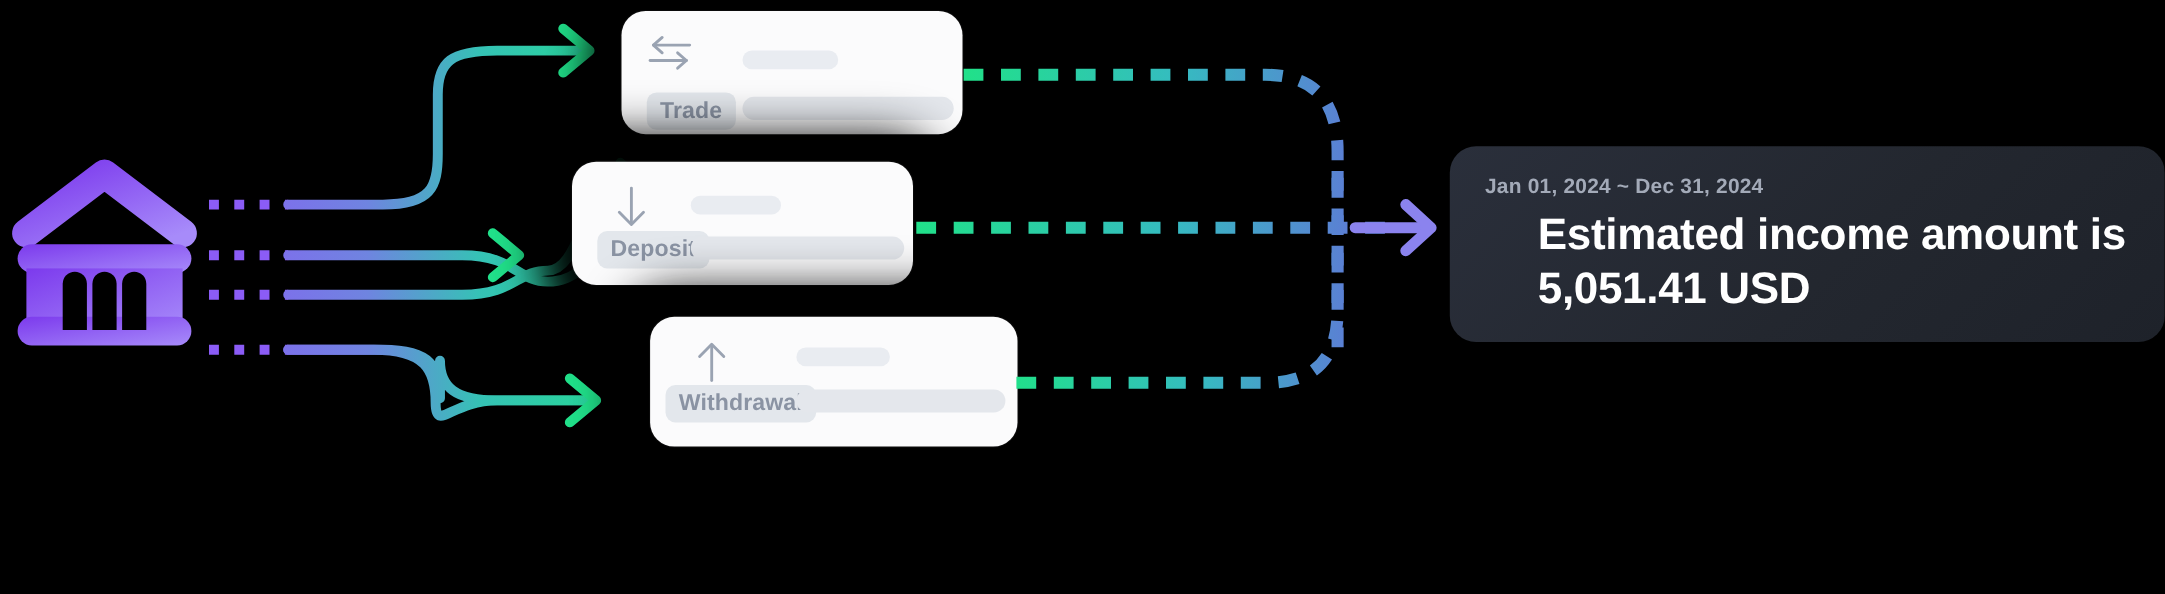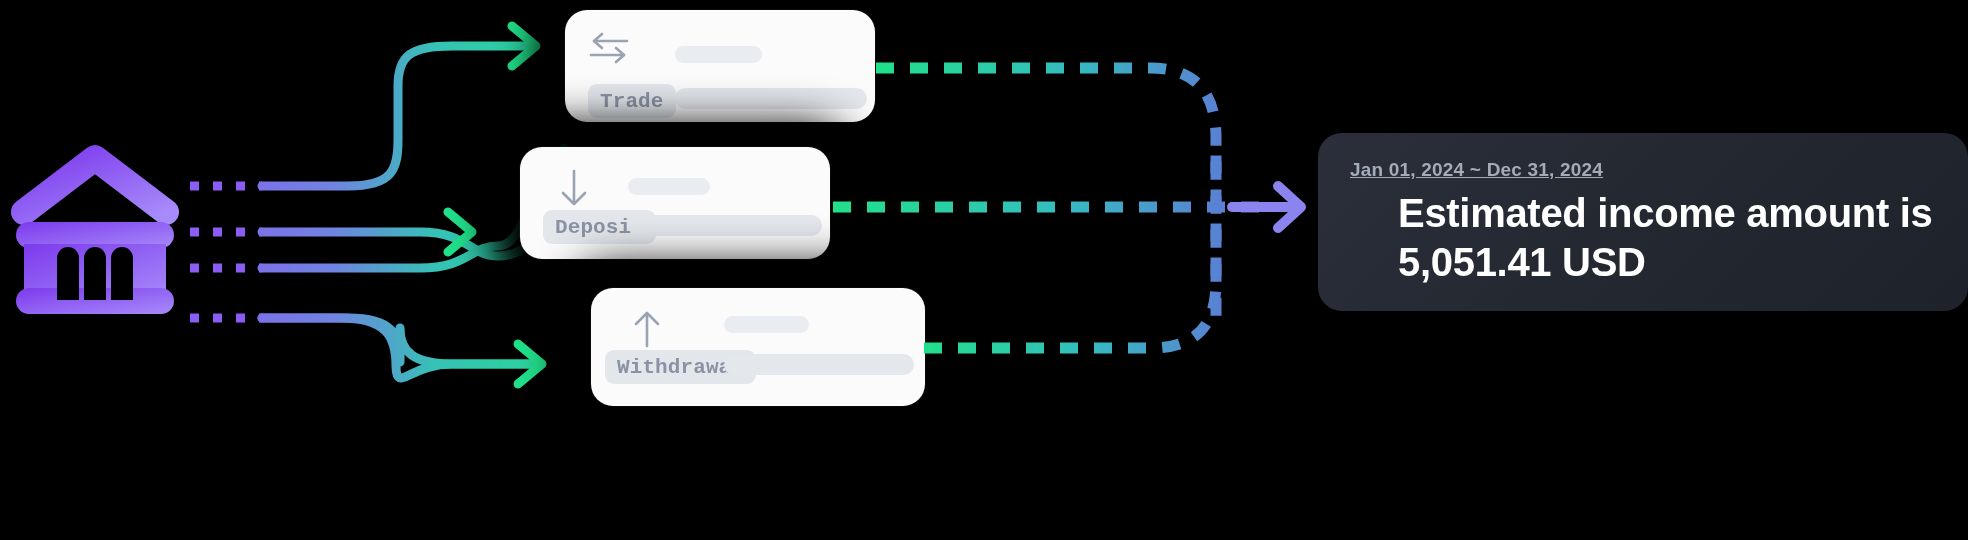--- a/index.html
+++ b/index.html
@@ -6,27 +6,27 @@
   body{width:1968px;height:540px;overflow:hidden;font-family:"Liberation Sans",sans-serif;}
   #stage{position:relative;width:1968px;height:540px;background:#000;}
   svg.layer{position:absolute;left:0;top:0;width:1968px;height:540px;overflow:visible;}
 
   .card{position:absolute;background:#fbfbfc;border-radius:22px;
         box-shadow:0 0 0 1px rgba(255,255,255,.04), 0 26px 46px 14px rgba(0,0,0,.98),
                    0 0 44px 22px rgba(0,0,0,.95);}
   .card-icon{position:absolute;}
   .pill{position:absolute;display:inline-flex;align-items:center;justify-content:center;
         background:#e3e7ec;border-radius:9px;color:#8a93a3;font-weight:700;font-size:21px;
-        letter-spacing:.1px;padding:0 12px;height:34px;font-family:Liberation Mono, monospace;}
+        letter-spacing:.1px;padding:0 12px;height:34px;}
   .sk{position:absolute;background:#e4e7ec;border-radius:99px;}
   .sk.light{background:#e9ecf1;}
 
   #panel{position:absolute;left:1318px;top:133px;width:650px;height:178px;border-radius:24px;
          background:linear-gradient(135deg,#2a2f3b 0%,#23272f 55%,#1e222a 100%);}
-  #panel .range{position:absolute;left:32px;top:26px;color:#a3aab8;font-size:19px;font-weight:700;letter-spacing:.2px;text-decoration:underline;}
+  #panel .range{position:absolute;left:32px;top:26px;color:#a3aab8;font-size:19px;font-weight:700;letter-spacing:.2px;}
   #panel .headline{position:absolute;left:32px;top:56px;right:24px;color:#fff;font-size:40px;
                    font-weight:700;line-height:1.22;letter-spacing:-.3px;margin-left:48px;}
 </style>
 </head>
 <body>
 
 <div id="stage">
 
   <svg class="layer" viewBox="0 0 1968 540">
     <defs>

